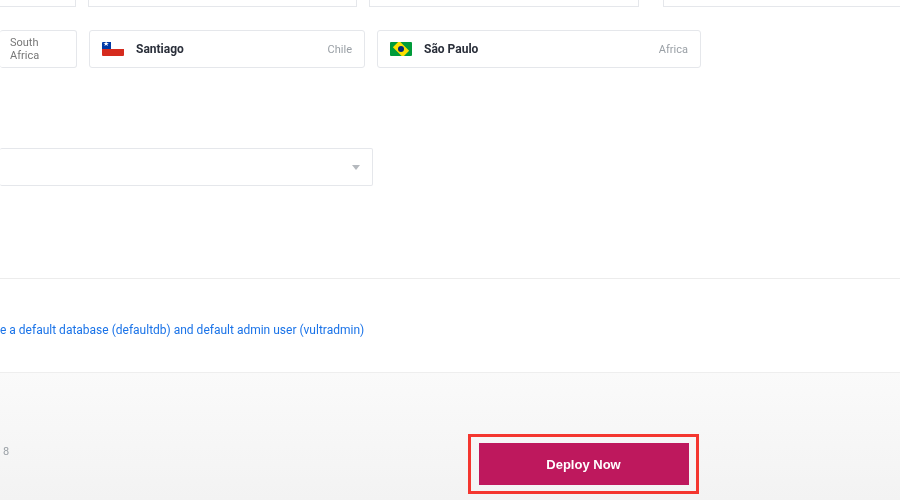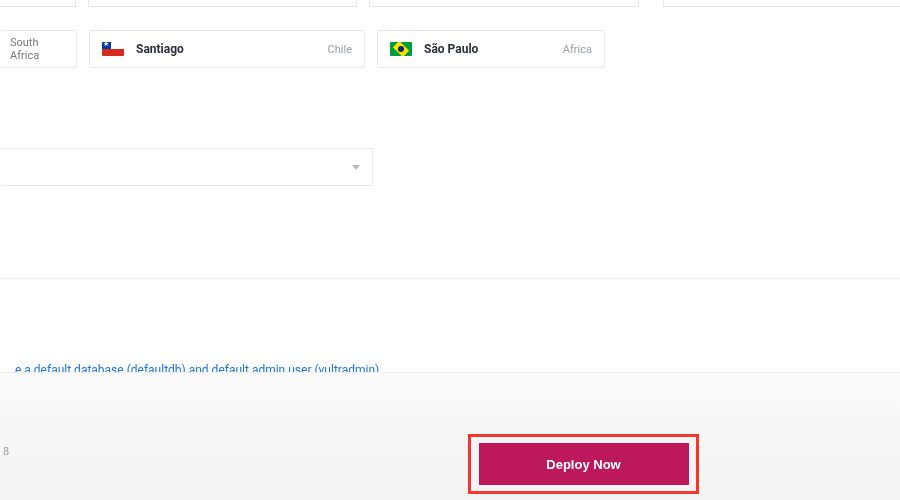--- a/index.html
+++ b/index.html
@@ -47,21 +47,21 @@
     .region-card .country {
       font-size: 11px;
       color: #9aa0a6;
       flex: 0 0 auto;
     }
 
     
     .card-southafrica { width: 77px; border-left: none; padding-left: 10px; }
     .card-southafrica .city { font-weight: 400; color: #777; font-size: 11px; }
     .card-santiago   { width: 276px; }
-    .card-saopaulo   { width: 228px; }
+    .card-saopaulo   { width: 324px; }
 
     
     .top-cut-row {
       display: flex;
       gap: 12px;
       padding-left: 0;
     }
     .cut {
       height: 7px;
       border-left: 1px solid #e5e7eb;
@@ -145,24 +145,24 @@
     }
 
     .section-divider {
       margin-top: 92px;
       height: 1px;
       background: #ececec;
       width: 100%;
     }
 
     .info-link {
-      margin-top: 84px;
+      margin-top: 44px;
       font-size: 12px;
       color: #1a73e8;
-      padding-left: 15px;
+      padding-left: 0;
     }
     .info-link a { color: #1a73e8; text-decoration: none; cursor: pointer; }
 
     .footer-bar {
       position: absolute;
       left: 0; right: 0;
       top: 372px;
       height: 128px;
       background: linear-gradient(to bottom, #fafafa, #f3f3f3);
       border-top: 1px solid #eee;

